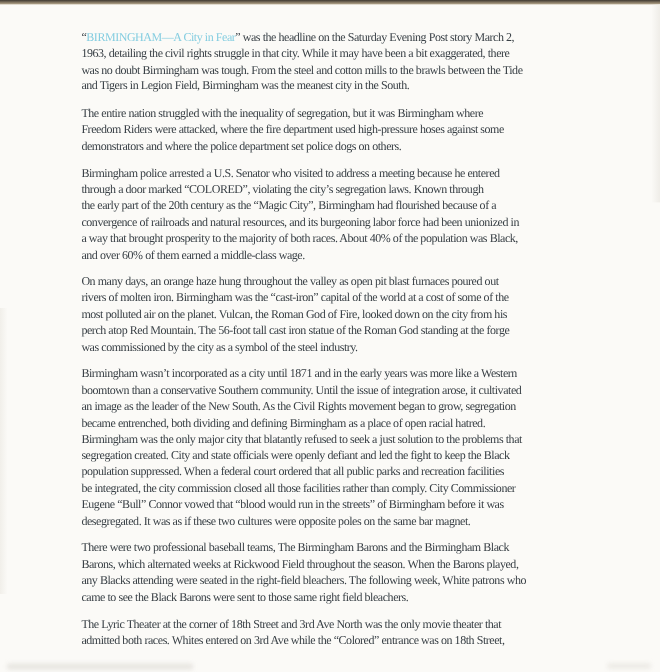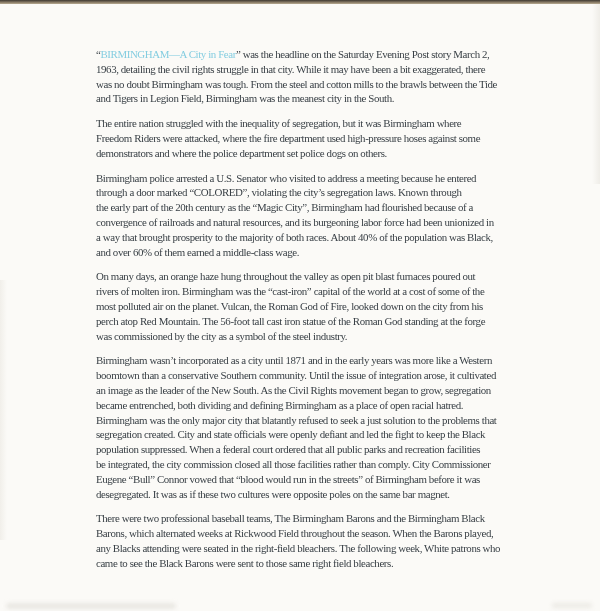--- a/index.html
+++ b/index.html
@@ -44,28 +44,27 @@
   .scan-bottom-smudge-right {
     position: absolute;
     right: 8px; bottom: 3px;
     width: 40px; height: 5px;
     background: #eceae5;
     border-radius: 3px;
     filter: blur(2px);
   }
   .text-block {
     position: absolute;
-    left: 96px;
+    left: 74px;
     top: 27px;
     width: 436px;
     color: #394046;
     font-size: 10.9px;
     line-height: 14.8px;
     letter-spacing: -0.4px;
-    margin-top: 20px;
   }
   .text-block p {
     margin: 0 0 10px 0;
     white-space: pre;
   }
   .hl {
     color: #84cde0;
   }
 </style>
 </head>
@@ -101,16 +100,18 @@
 Birmingham was the only major city that blatantly refused to seek a just solution to the problems that
 segregation created. City and state officials were openly defiant and led the fight to keep the Black
 population suppressed. When a federal court ordered that all public parks and recreation facilities
 be integrated, the city commission closed all those facilities rather than comply. City Commissioner
 Eugene “Bull” Connor vowed that “blood would run in the streets” of Birmingham before it was
 desegregated. It was as if these two cultures were opposite poles on the same bar magnet.</p>
   <p>There were two professional baseball teams, The Birmingham Barons and the Birmingham Black
 Barons, which alternated weeks at Rickwood Field throughout the season. When the Barons played,
 any Blacks attending were seated in the right-field bleachers. The following week, White patrons who
 came to see the Black Barons were sent to those same right field bleachers.</p>
+  <p>The Lyric Theater at the corner of 18th Street and 3rd Ave North was the only movie theater that
+admitted both races. Whites entered on 3rd Ave while the “Colored” entrance was on 18th Street,</p>
 </div>
 
 <div class="scan-bottom-smudge"></div>
 <div class="scan-bottom-smudge-right"></div>
 
 </body></html>

